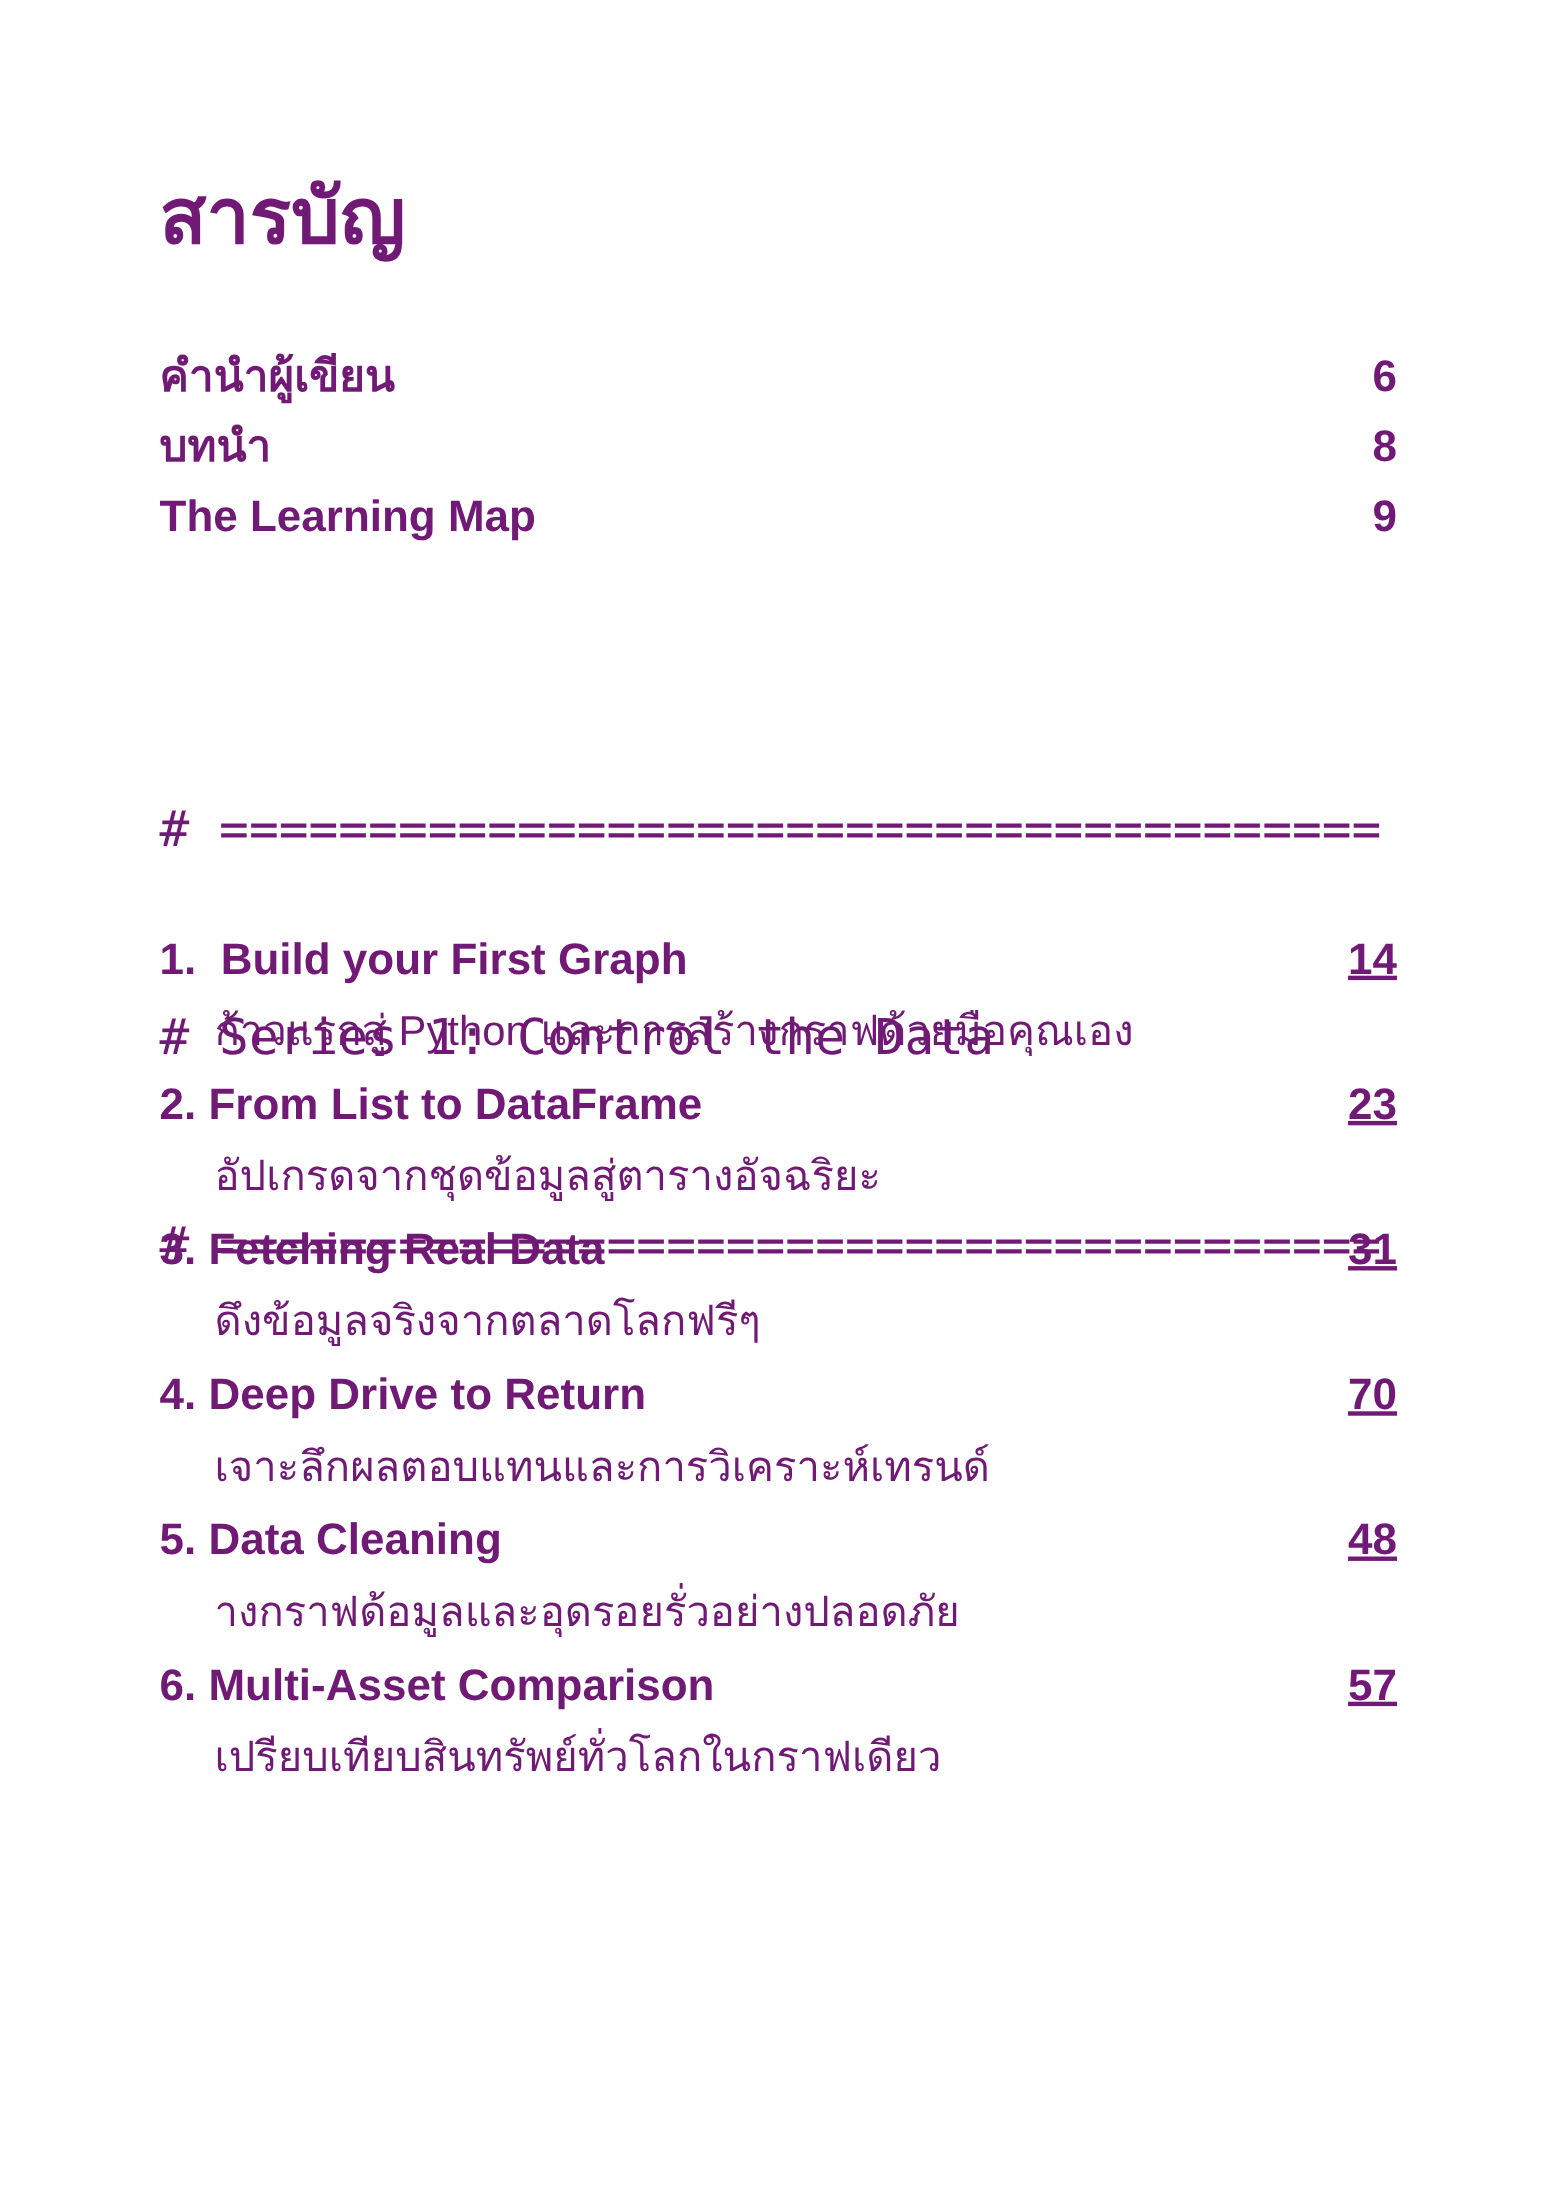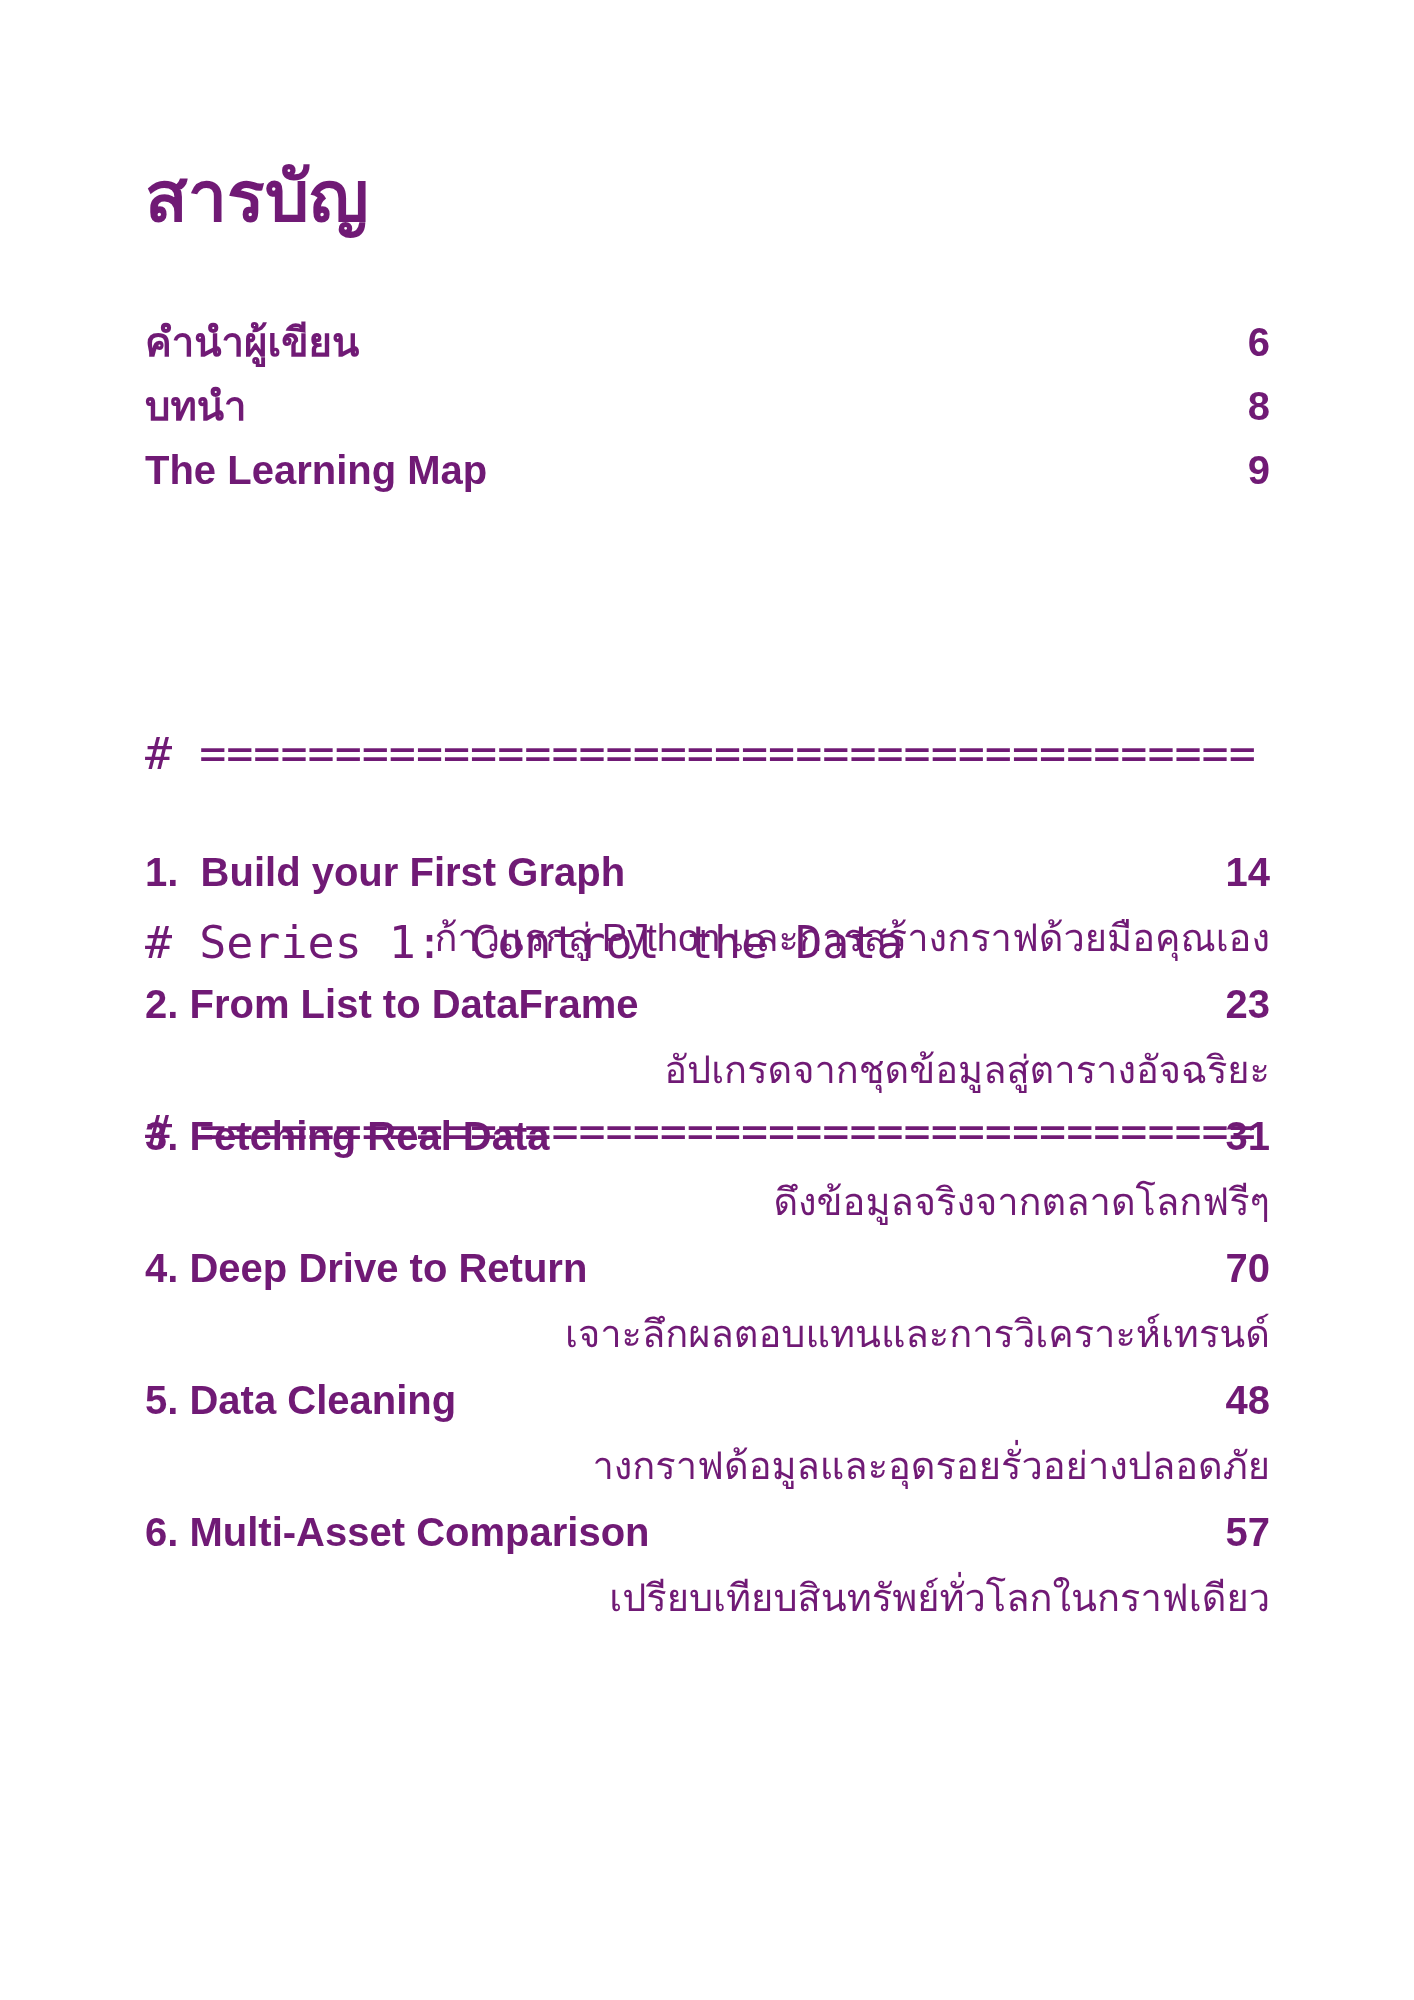--- a/index.html
+++ b/index.html
@@ -52,32 +52,31 @@
   }
 
   .chapters {
     position: absolute;
     top: 846px;
     left: 145px;
     width: 1125px;
   }
   .chapter {
     height: 132px;
-    text-align: right;
   }
   .chapter-head {
     display: flex;
     justify-content: space-between;
     align-items: baseline;
     line-height: 52px;
     font-size: 40px;
     font-weight: 800;
     white-space: pre-wrap;
   }
-  .chapter-head .chapter-page { font-weight: 700; }
+  .chapter-head .chapter-page { font-weight: 700; text-decoration: underline; }
   .chapter-subtitle {
     margin-top: 14px;
     padding-left: 50px;
     line-height: 52px;
     font-size: 38px;
     font-weight: 400;
   }
 </style>
 </head>
 <body>

